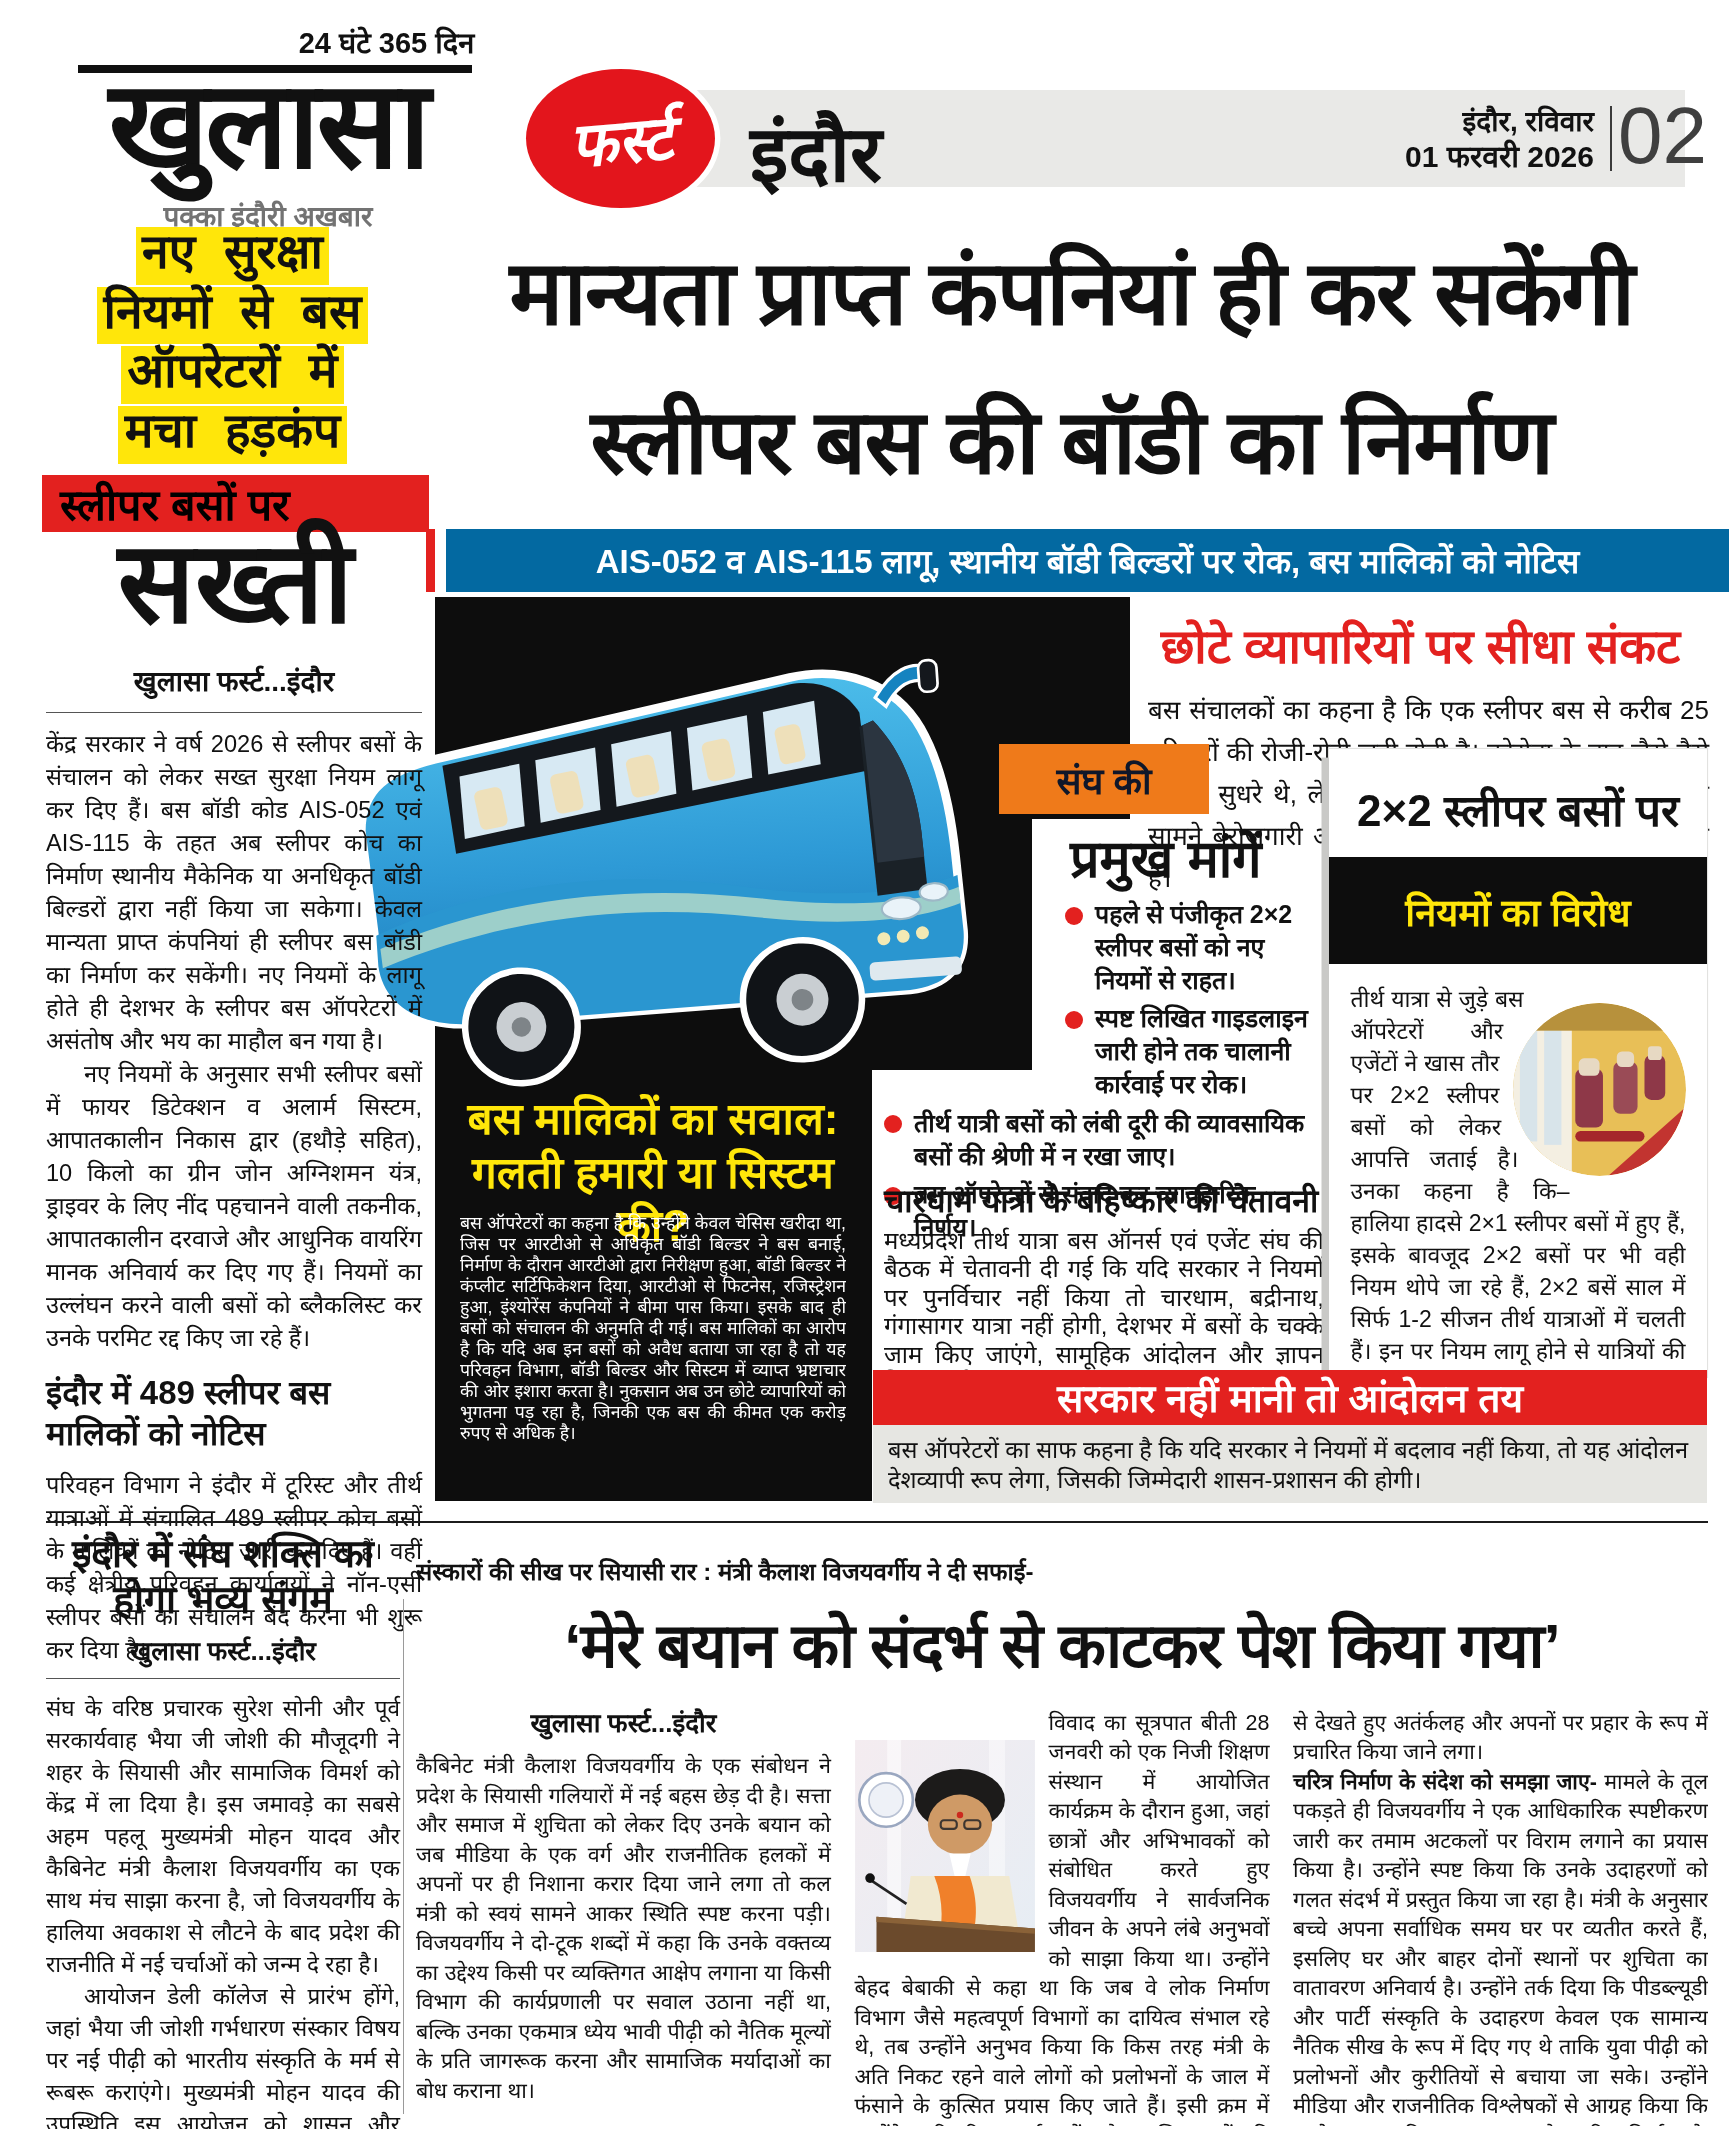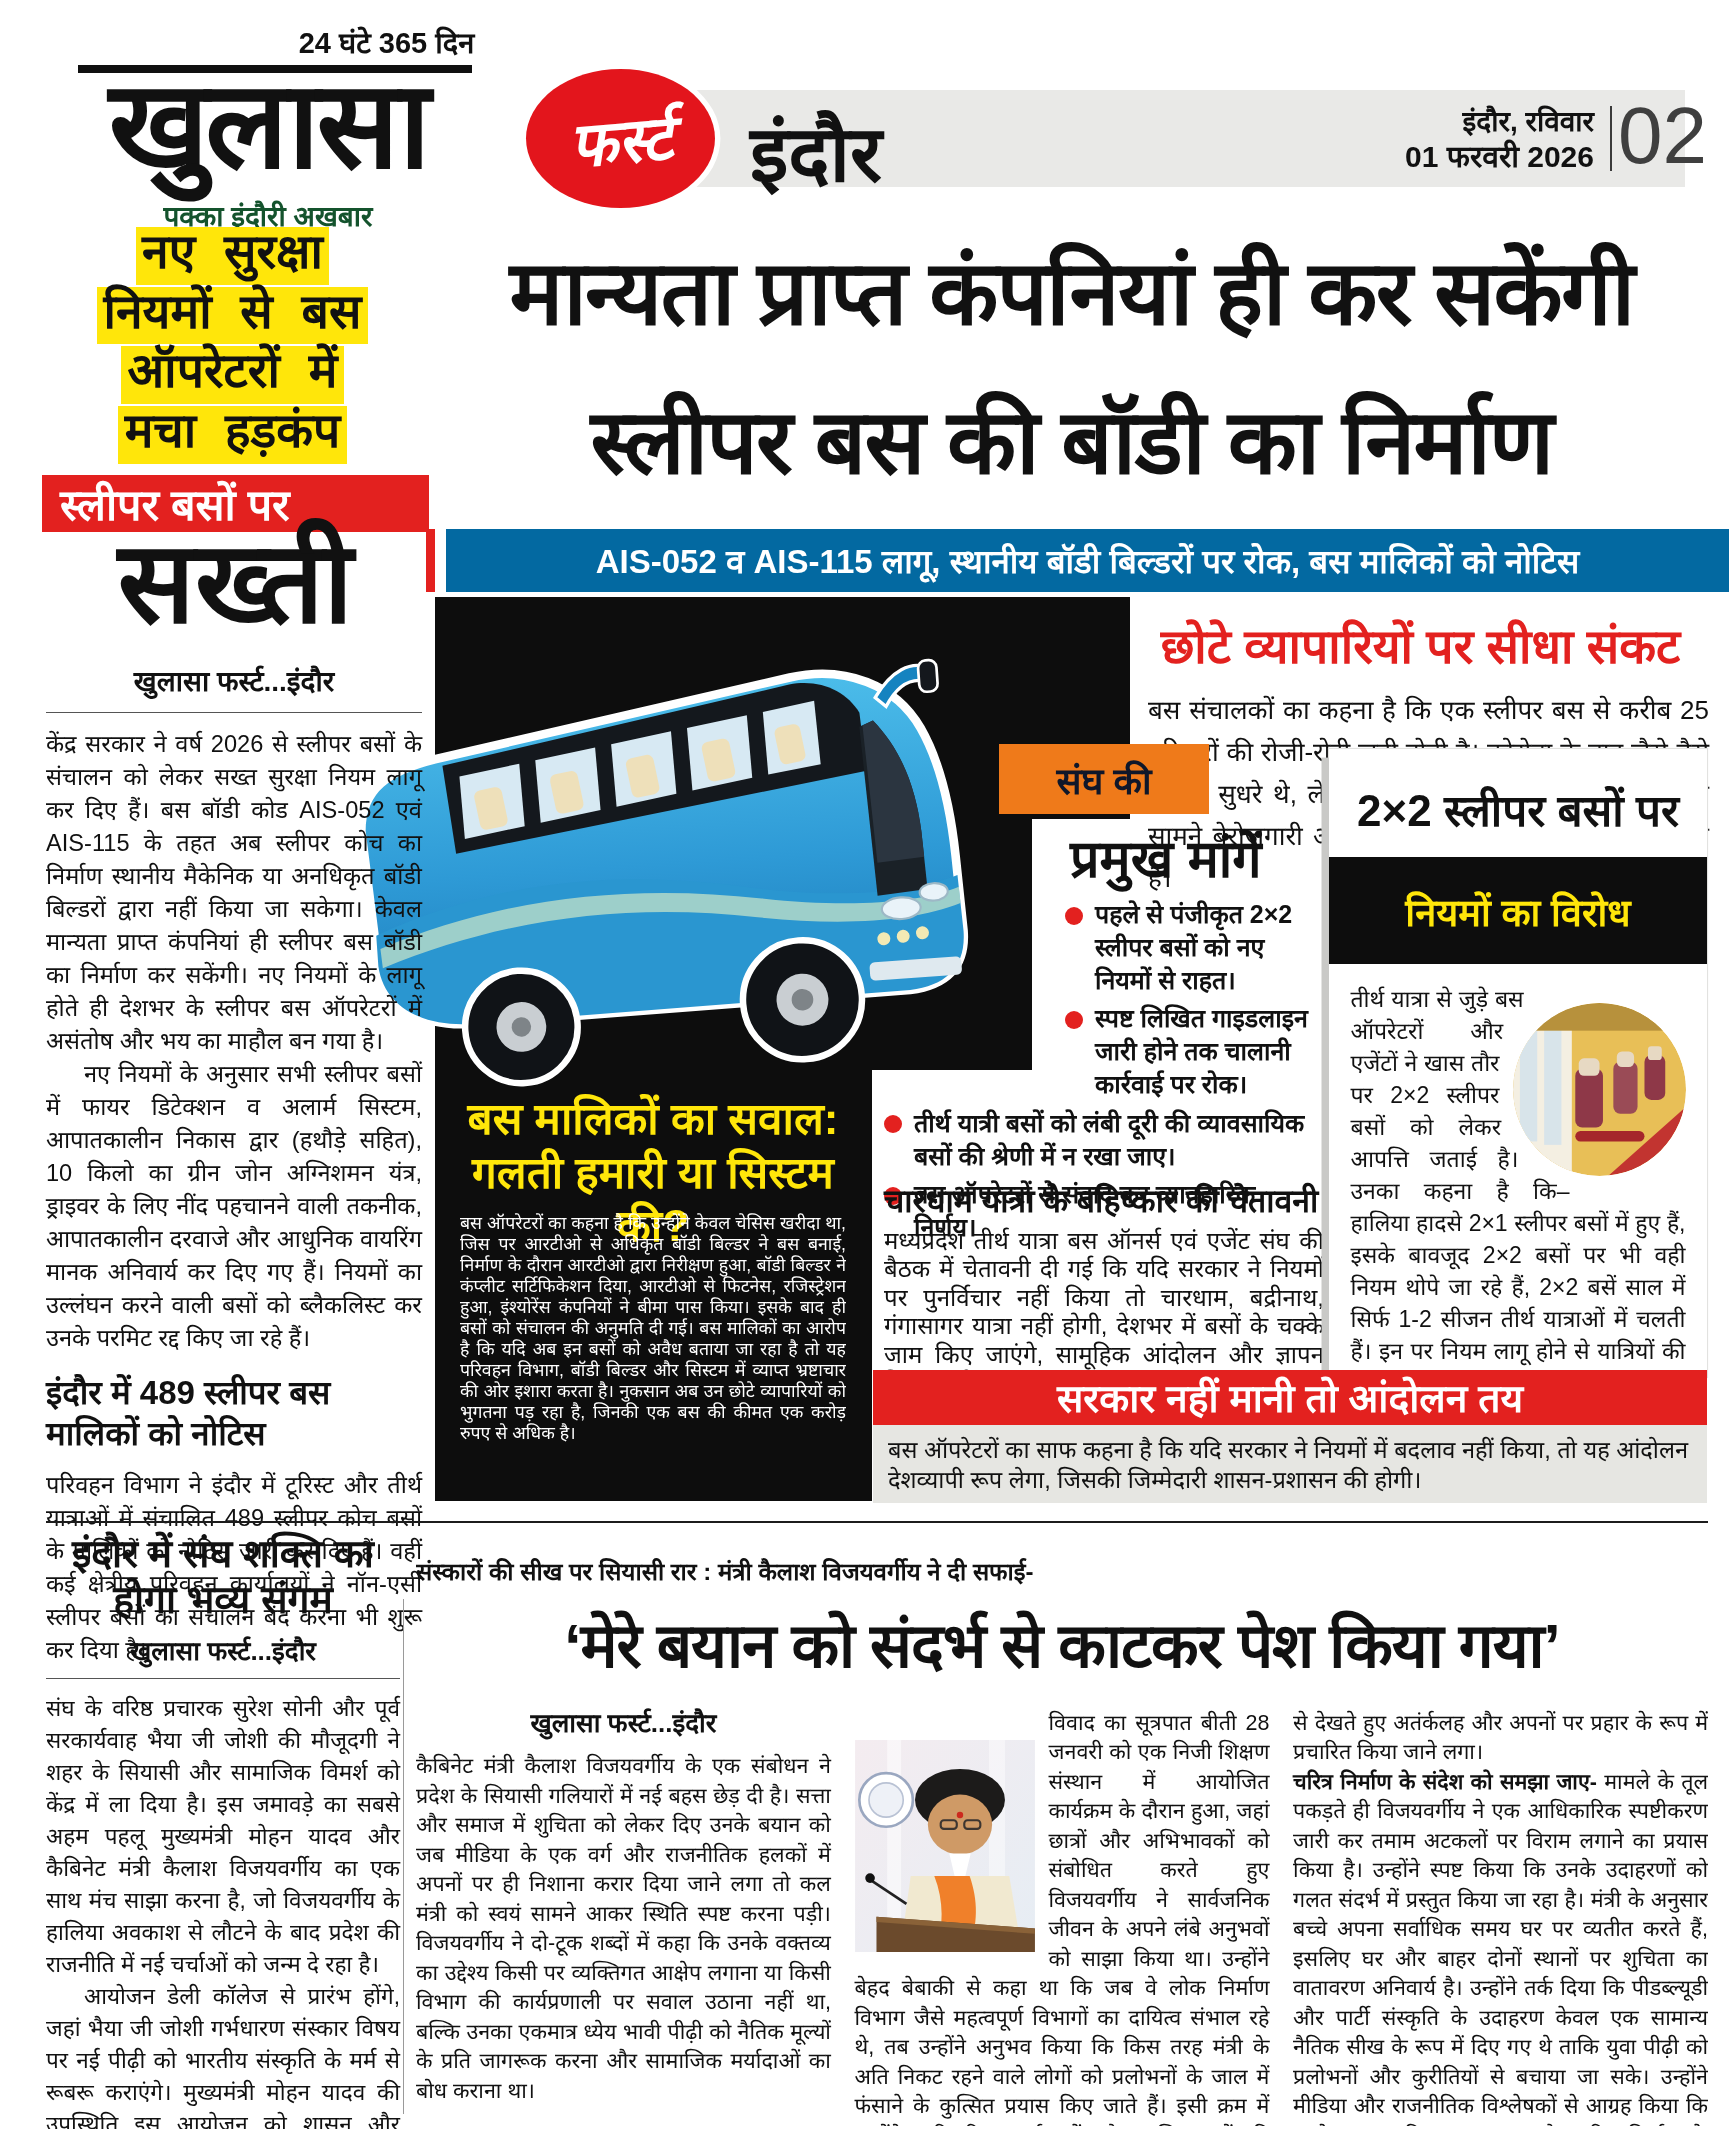--- a/index.html
+++ b/index.html
@@ -8,36 +8,36 @@
     position:relative; width:1730px; height:2129px; background:#ffffff;
     overflow:hidden; color:#111;
     font-family:"Liberation Sans","DejaVu Sans",sans-serif;
   }
   .abs { position:absolute; }
 
   
   .m-tag   { left:290px; top:21.5px; width:193px; text-align:center; font-size:29px; font-weight:bold; }
   .m-bar   { left:78px; top:65px; width:394px; height:7.5px; background:#101010; }
   .m-logo  { left:59px; top:63px; width:418px; text-align:center; font-size:122px; font-weight:900; letter-spacing:-3.2px; line-height:1.02; }
-  .m-sub   { left:80px; top:196px; width:376px; text-align:center; font-size:28px; font-weight:bold; color:#14532d; }
+  .m-sub   { left:80px; top:196px; width:376px; text-align:center; font-size:28px; font-weight:bold; color:#737373; }
   .m-strip { left:621px; top:90px; width:1064px; height:97px; background:#e9e9e7; }
   .m-circle{ left:526px; top:69px; width:189px; height:139px; background:#e3151c; border-radius:50%;
              display:flex; align-items:center; justify-content:center; box-shadow:0 0 0 5.4px #fff; }
   .m-circle span { color:#fff; font-size:62px; font-weight:900; font-style:italic; transform:rotate(-5deg); }
   .m-edition { left:750px; top:98px; font-size:78px; font-weight:900; }
   .m-date  { left:1379px; top:105px; width:215px; text-align:right; font-weight:bold; line-height:1.22; }
   .m-date .d1 { font-size:28px; } .m-date .d2 { font-size:30px; }
   .m-pgdiv { left:1610px; top:106px; width:2.1px; height:65px; background:#3a3a3a; }
   .m-pgnum { left:1618px; top:90px; font-size:80px; color:#3f3f3f; }
 
   
   .kicker { left:42px; top:227px; width:381px; text-align:center; }
   .kicker .kl { margin-bottom:2.1px; }
   .kicker .hl { display:inline-block; background:#ffe60a; font-size:48px; font-weight:900; line-height:1.2; padding:0 6.4px;font-family:Liberation Mono, monospace; }
-  .kicker-strip { left:42px; top:475px; width:387px; height:57px; background:#e3211f; color:#ffffff;
+  .kicker-strip { left:42px; top:475px; width:387px; height:57px; background:#e3211f; color:#000000;
                   display:flex; align-items:center; padding-left:18px; font-size:43px; font-weight:900; }
   .kicker-big { left:42px; top:524px; width:387px; text-align:center; font-size:114px; font-weight:900; line-height:1.04; }
 
   .headline { left:429px; top:219px; width:1285px; text-align:center; font-size:90px; font-weight:900;
               letter-spacing:-1.6px; line-height:1.66; }
   .subhead-strip { left:446px; top:529px; width:1283px; height:63px; background:#0369a1; color:#fff;
                    display:flex; align-items:center; justify-content:center; font-size:33px; font-weight:bold; }
   .red-accent { left:426px; top:529px; width:8.6px; height:63px; background:#e3211f; }
 
   

